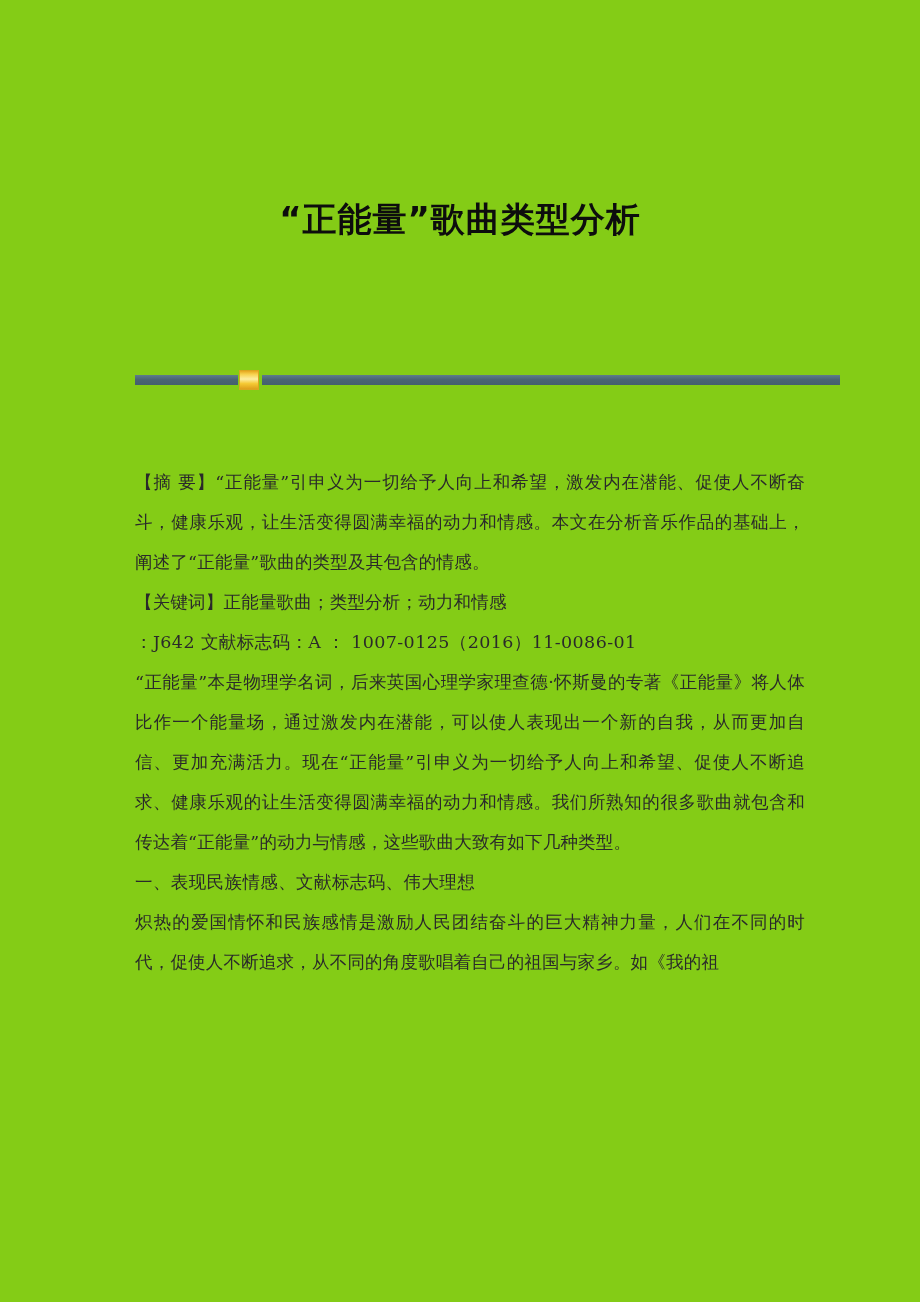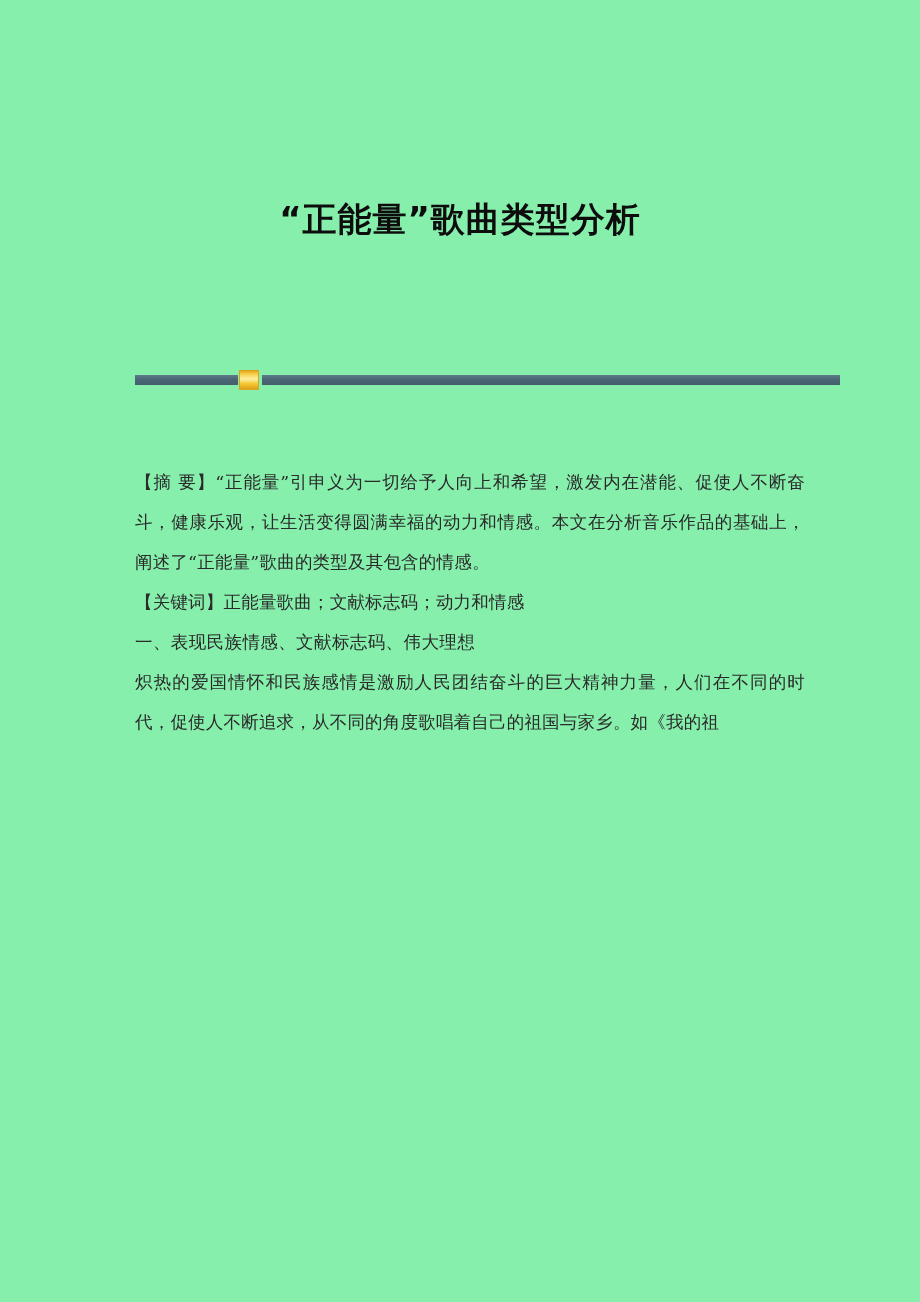--- a/index.html
+++ b/index.html
@@ -4,21 +4,21 @@
 <style>
   html, body {
     margin: 0;
     padding: 0;
     background: #ffffff;
   }
   .page {
     position: relative;
     width: 920px;
     height: 1302px;
-    background: #86efac;
+    background: #84cc16;
     overflow: hidden;
     font-family: "DejaVu Serif", "Liberation Serif", serif;
     color: #1a1a1a;
   }
 
   
   .doc-title {
     position: absolute;
     left: 0;
     right: 0;
@@ -100,18 +100,20 @@
   <div class="doc-title">“正能量”歌曲类型分析</div>
 
   <div class="divider">
     <div class="divider-seg left"></div>
     <div class="divider-gem"></div>
     <div class="divider-seg right"></div>
   </div>
 
   <div class="body-block">
     <p class="para">【摘 要】“正能量”引申义为一切给予人向上和希望，激发内在潜能、促使人不断奋斗，健康乐观，让生活变得圆满幸福的动力和情感。本文在分析音乐作品的基础上，阐述了“正能量”歌曲的类型及其包含的情感。</p>
-    <p class="para">【关键词】正能量歌曲；文献标志码；动力和情感</p>
+    <p class="para">【关键词】正能量歌曲；类型分析；动力和情感</p>
+    <p class="para code">：J642 文献标志码：A ： 1007-0125（2016）11-0086-01</p>
+    <p class="para">“正能量”本是物理学名词，后来英国心理学家理查德·怀斯曼的专著《正能量》将人体比作一个能量场，通过激发内在潜能，可以使人表现出一个新的自我，从而更加自信、更加充满活力。现在“正能量”引申义为一切给予人向上和希望、促使人不断追求、健康乐观的让生活变得圆满幸福的动力和情感。我们所熟知的很多歌曲就包含和传达着“正能量”的动力与情感，这些歌曲大致有如下几种类型。</p>
     <p class="para heading">一、表现民族情感、文献标志码、伟大理想</p>
     <p class="para">炽热的爱国情怀和民族感情是激励人民团结奋斗的巨大精神力量，人们在不同的时代，促使人不断追求，从不同的角度歌唱着自己的祖国与家乡。如《我的祖</p>
   </div>
 
 </div>
 
 </body></html>

